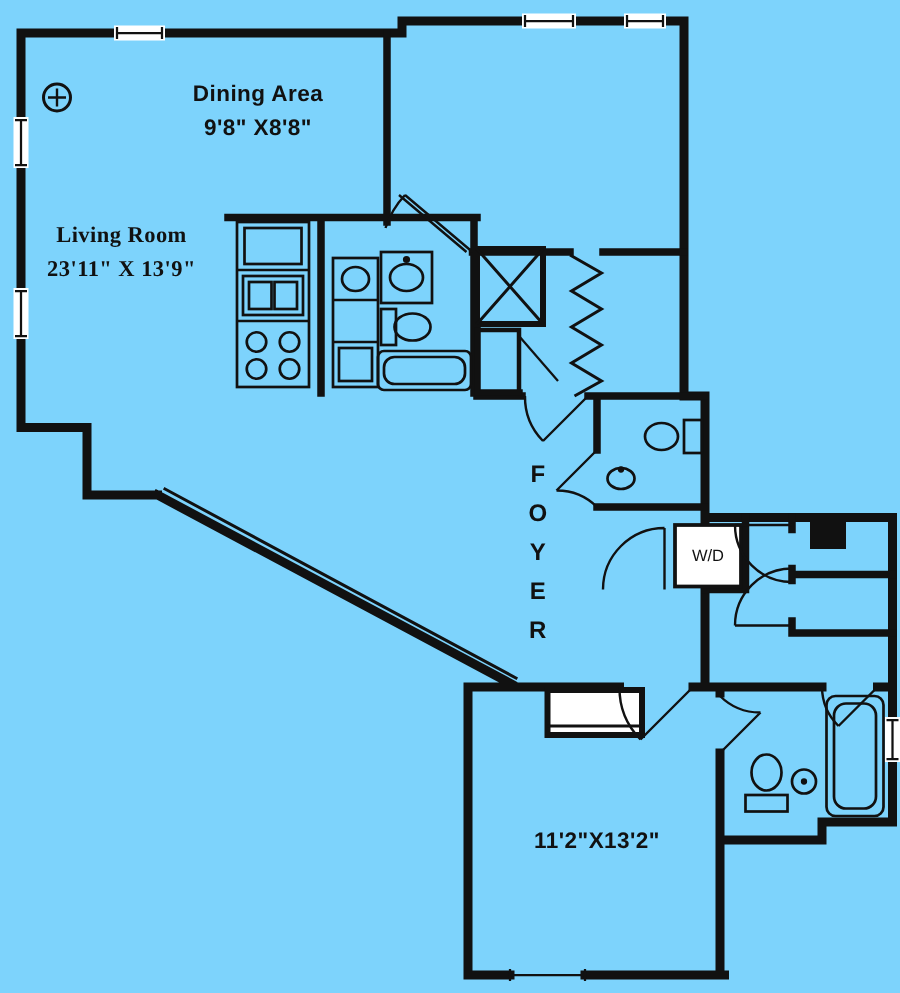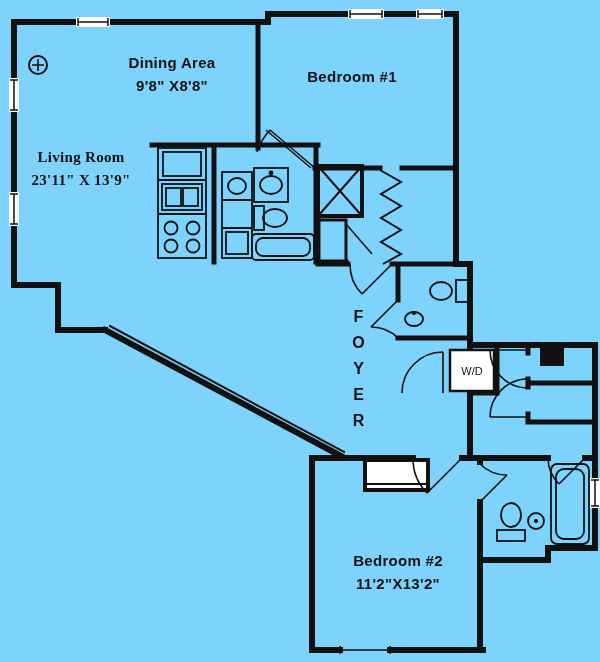--- a/index.html
+++ b/index.html
@@ -168,30 +168,28 @@
     </g>
 
   </svg>
 
   <div class="label" style="left:92px;top:52px;width:160px;">
     <div>Dining Area</div>
     <div class="dims">9'8" X8'8"</div>
   </div>
 
   <div class="label" style="left:272px;top:66px;width:160px;">
-    <div>Bedroom #1</div>
   </div>
 
   <div class="label" style="left:2px;top:146px;width:158px;font-family:Liberation Serif, serif;">
     <div>Living Room</div>
     <div class="dims">23'11" X 13'9"</div>
   </div>
 
   <div class="label foyer-label" style="left:346px;top:308px;height:130px;">FOYER</div>
 
   <div class="label wd-label" style="left:450px;top:363px;width:44px;">W/D</div>
 
   <div class="label" style="left:318px;top:550px;width:160px;">
-    <div>Bedroom #2</div>
     <div class="dims">11'2"X13'2"</div>
   </div>
 
 </div>
 
 </body></html>

